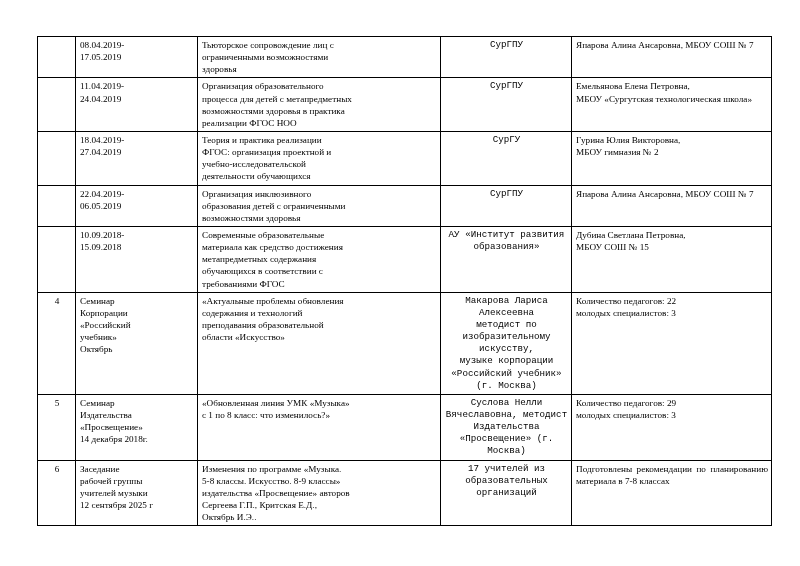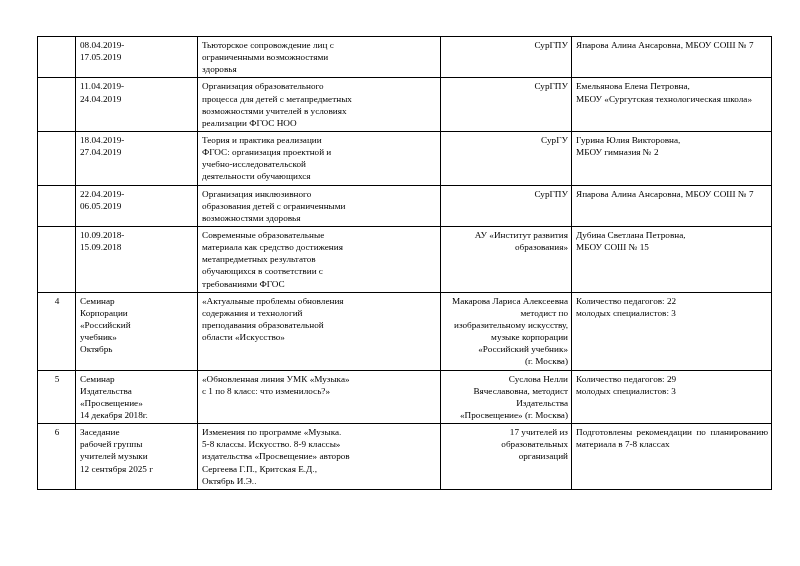--- a/index.html
+++ b/index.html
@@ -38,21 +38,21 @@
     vertical-align: top;
     font-size: 9.2px;
   }
   
   col.c1 { width: 38px; }
   col.c2 { width: 122px; }
   col.c3 { width: 243px; }
   col.c4 { width: 131px; }
   col.c5 { width: 200px; }
 
-  .ta-center { text-align: right; }
+  .ta-center { text-align: center; font-family: Liberation Mono, monospace; }
   .ta-left { text-align: left; }
   .ta-justify { text-align: justify; }
   .num-cell { text-align: center; }
 
   .cell-line { display: block; white-space: pre-wrap; }
 
   
   .banner-row td {
     font-weight: bold;
     font-size: 9.4px;
@@ -99,21 +99,21 @@
 
       <tr>
         <td class="num-cell"><span></span></td>
         <td class="ta-left">
           <span class="cell-line">11.04.2019-</span>
           <span class="cell-line">24.04.2019</span>
         </td>
         <td class="ta-left">
           <span class="cell-line">Организация образовательного</span>
           <span class="cell-line">процесса для детей с метапредметных</span>
-          <span class="cell-line">возможностями учителей в условиях</span>
+          <span class="cell-line">возможностями здоровья в практика</span>
           <span class="cell-line">реализации ФГОС НОО</span>
         </td>
         <td class="ta-center">
           <span class="cell-line">СурГПУ</span>
         </td>
         <td class="ta-left">
           <span class="cell-line">Емельянова Елена Петровна,</span>
           <span class="cell-line">МБОУ «Сургутская технологическая школа»</span>
         </td>
       </tr>
@@ -160,21 +160,21 @@
 
       <tr>
         <td class="num-cell"><span></span></td>
         <td class="ta-left">
           <span class="cell-line">10.09.2018-</span>
           <span class="cell-line">15.09.2018</span>
         </td>
         <td class="ta-left">
           <span class="cell-line">Современные образовательные</span>
           <span class="cell-line">материала как средство достижения</span>
-          <span class="cell-line">метапредметных результатов</span>
+          <span class="cell-line">метапредметных содержания</span>
           <span class="cell-line">обучающихся в соответствии с</span>
           <span class="cell-line">требованиями ФГОС</span>
         </td>
         <td class="ta-center">
           <span class="cell-line">АУ «Институт развития</span>
           <span class="cell-line">образования»</span>
         </td>
         <td class="ta-left">
           <span class="cell-line">Дубина Светлана Петровна,</span>
           <span class="cell-line">МБОУ СОШ № 15</span>

